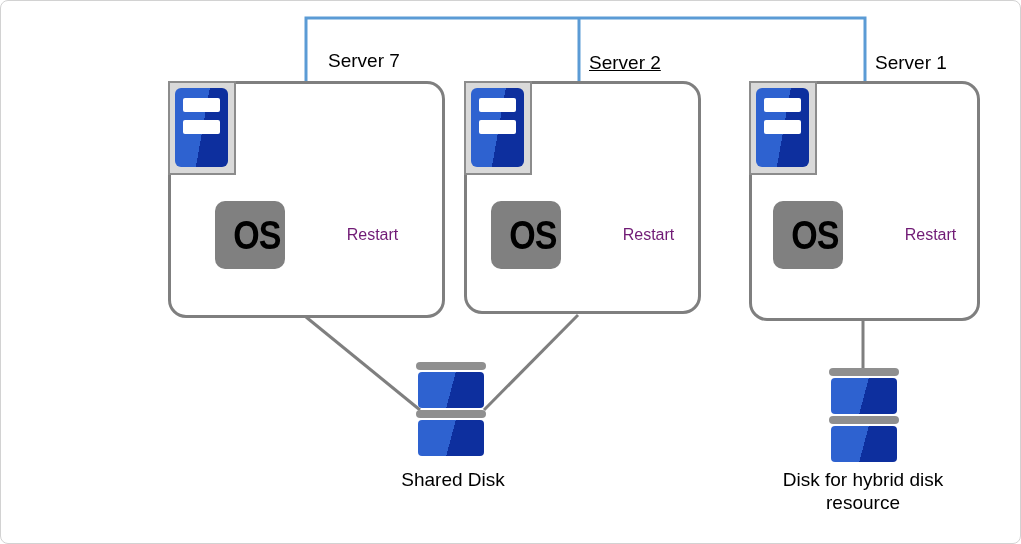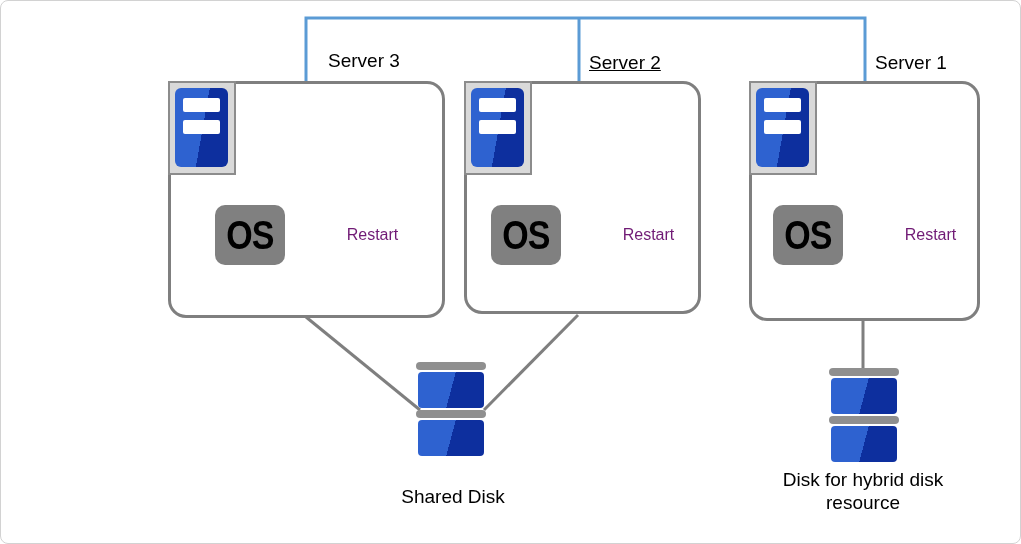--- a/index.html
+++ b/index.html
@@ -28,22 +28,22 @@
   .tower-slot{
     position:absolute;left:8px;width:37px;height:14px;background:#ffffff;border-radius:2px;
   }
   .tower-slot.s1{top:10px;}
   .tower-slot.s2{top:32px;}
   .os-row{
     position:absolute;left:0;right:0;top:117px;height:68px;
     display:flex;align-items:center;justify-content:center;gap:14px;
   }
   .os-badge{
-    width:70px;height:60px;background:#808080;border-radius:10px;
-    display:flex;align-items:center;justify-content:center;flex:0 0 auto;
+    width:70px;height:68px;background:#808080;border-radius:10px;
+    display:flex;align-items:center;justify-content:flex-end;flex:0 0 auto;
   }
   .os-text{
     font-size:40px;font-weight:900;color:#000;letter-spacing:-1px;
     transform:scaleX(0.85);line-height:1;
   }
   .restart-text{font-size:16px;color:#701a75;white-space:nowrap;margin-left:48px;}
   .disk{position:absolute;width:70px;display:flex;flex-direction:column;align-items:center;}
   .disk-pill{width:70px;height:8px;border-radius:4px;background:#8f8f8f;}
   .disk-seg{
     width:66px;height:36px;border-radius:4px;margin:2px 0;
@@ -60,21 +60,21 @@
 <div class="canvas">
 
   <svg class="lines-svg" viewBox="0 0 1021 544">
     <path d="M305 80 L305 17 L864 17 L864 80" fill="none" stroke="#5B9BD5" stroke-width="3"></path>
     <path d="M578 17 L578 80" fill="none" stroke="#5B9BD5" stroke-width="3"></path>
     <path d="M305 316 L419 409" fill="none" stroke="#7F7F7F" stroke-width="3"></path>
     <path d="M577 314 L483 409" fill="none" stroke="#7F7F7F" stroke-width="3"></path>
     <path d="M862 318 L862 369" fill="none" stroke="#7F7F7F" stroke-width="3"></path>
   </svg>
 
-  <div class="server-label" style="left:327px;top:49px;">Server 3</div>
+  <div class="server-label" style="left:327px;top:49px;">Server 7</div>
   <div class="server-label" style="left:588px;top:51px;text-decoration:underline;">Server 2</div>
   <div class="server-label" style="left:874px;top:51px;">Server 1</div>
 
   <div class="server-box" style="left:167px;top:80px;width:277px;height:237px;">
     <div class="tower-frame">
       <div class="tower-body">
         <div class="tower-slot s1"></div>
         <div class="tower-slot s2"></div>
       </div>
     </div>
@@ -115,21 +115,21 @@
       <span class="restart-text">Restart</span>
     </div>
   </div>
 
   <div class="disk" style="left:415px;top:361px;">
     <div class="disk-pill"></div>
     <div class="disk-seg"></div>
     <div class="disk-pill"></div>
     <div class="disk-seg"></div>
   </div>
-  <div class="disk-caption" style="left:292px;top:484px;">
+  <div class="disk-caption" style="left:292px;top:467px;">
     <div>Shared Disk</div>
   </div>
 
   <div class="disk" style="left:828px;top:367px;">
     <div class="disk-pill"></div>
     <div class="disk-seg"></div>
     <div class="disk-pill"></div>
     <div class="disk-seg"></div>
   </div>
   <div class="disk-caption" style="left:702px;top:467px;">

